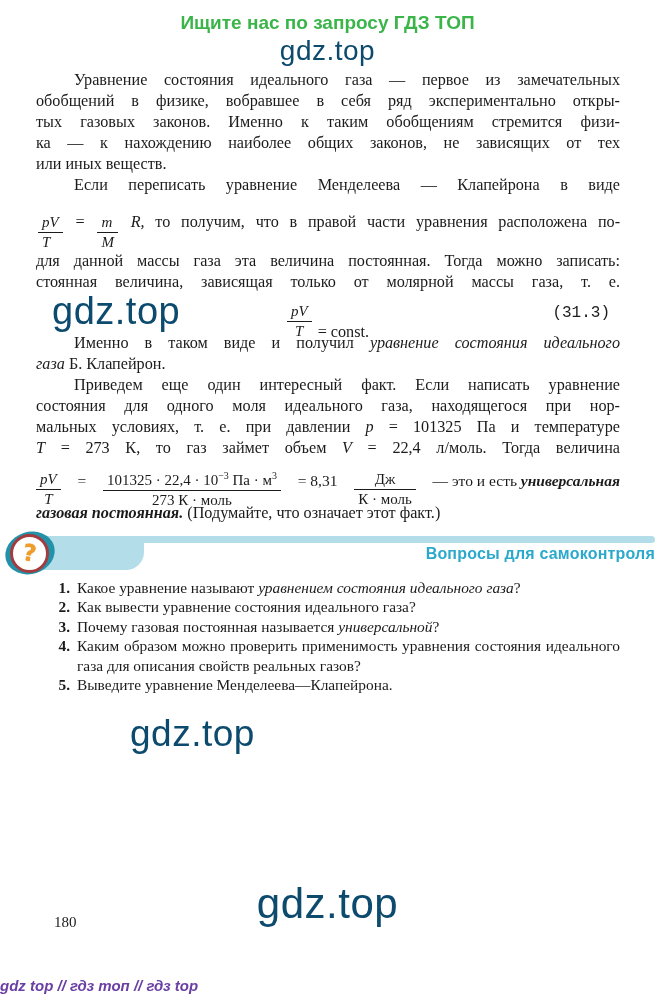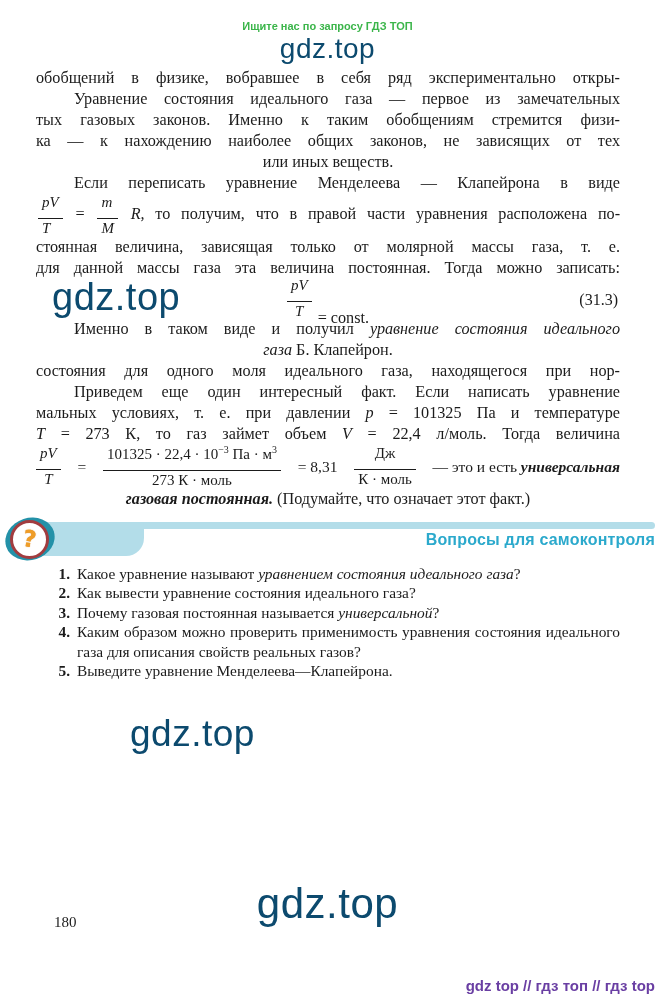--- a/index.html
+++ b/index.html
@@ -1,36 +1,36 @@
 <!DOCTYPE html>
 <html><head>
 <meta charset="utf-8">
 <style>
   html,body{margin:0;padding:0;}
   body{background:#e9e9e9;}
   .page{position:relative;width:655px;height:1000px;background:#ffffff;overflow:hidden;
         font-family:"Liberation Serif","DejaVu Serif",serif;color:#1b1b1b;}
-  .header-note{padding-top:20px;text-align:center;font-family:"Liberation Sans",sans-serif;
-        font-size:11px;font-weight:bold;color:#3bb54a;}
+  .header-note{padding-top:12px;text-align:center;font-family:"Liberation Sans",sans-serif;
+        font-size:19px;font-weight:bold;color:#3bb54a;}
   .wm{font-family:"Liberation Sans","DejaVu Sans",sans-serif;color:#0c4a6e;letter-spacing:.5px;}
   .wm-top{text-align:center;font-size:28px;line-height:30px;margin-top:2px;}
   .content{margin:4px 35px 0 36px;font-size:16.2px;line-height:21px;}
   .jl{text-align:justify;text-align-last:justify;}
-  .ln{text-align:center;}
+  .ln{text-align:left;}
   .ind{padding-left:38px;}
   .it{font-style:italic;}
   .bi{font-style:italic;font-weight:bold;}
   .mi{font-style:italic;}
   .frac{display:inline-block;vertical-align:middle;text-align:center;line-height:1.12;font-size:15px;}
-  .fnum{display:block;border-bottom:1.4px solid #1b1b1b;padding:0 4px 7px;}
+  .fnum{display:block;border-bottom:1.4px solid #1b1b1b;padding:0 4px 1px;margin-top:18px;}
   .fden{display:block;padding:1px 4px 0;}
   .fracline{line-height:40px;}
   .fracline .frac{margin:0 2px;}
   .eqrow{position:relative;height:40px;display:flex;align-items:center;justify-content:center;}
-  .eqrow .eqnum{position:absolute;right:2px;top:10px;font-size:16px;}
+  .eqrow .eqnum{position:absolute;right:10px;top:10px;font-size:16px;font-family:Liberation Mono, monospace;}
   .wm-eq{position:absolute;left:16px;top:-2px;font-size:38px;line-height:40px;}
   .bigeq{display:flex;align-items:center;justify-content:space-between;height:44px;font-size:15.5px;}
   .bigeq sup{font-size:10px;}
   .selfcheck{position:relative;height:40px;margin:10px 0 4px 12px;}
   .sc-thinbar{position:absolute;left:14px;right:0;top:2px;height:7px;background:#b3dde9;border-radius:4px;}
   .sc-tab{position:absolute;left:14px;top:2px;width:118px;height:34px;background:#b3dde9;
           border-radius:4px 4px 18px 4px;}
   .sc-teal{position:absolute;left:-7px;top:-2px;width:50px;height:42px;background:#2391a8;
           border-radius:50%;transform:rotate(-18deg);}
   .sc-circle{position:absolute;left:-2px;top:0;width:33px;height:33px;background:#ffffff;
@@ -39,71 +39,71 @@
           transform:rotate(9deg);text-shadow:0 0 1px #d27d12;}
   .sc-title{position:absolute;left:0;right:0;top:11px;text-align:right;z-index:1;
           font-family:"Liberation Sans",sans-serif;font-weight:bold;font-size:16px;color:#2ba9cc;letter-spacing:.2px;}
   .questions{margin:2px 35px 0 50px;font-size:15.4px;line-height:19.5px;}
   .q{display:flex;}
   .qnum{font-weight:bold;width:20px;text-align:right;margin-right:7px;flex:none;}
   .qtext{flex:1;text-align:justify;}
   .wm-mid{position:absolute;left:130px;top:714px;font-size:37px;line-height:40px;}
   .wm-bottom{position:absolute;left:0;right:0;top:882px;text-align:center;font-size:42px;line-height:44px;}
   .pagenum{position:absolute;left:54px;top:914px;font-size:15px;}
-  .footer-links{position:absolute;left:0;right:0;top:977px;text-align:right;
-          font-family:"Liberation Sans",sans-serif;font-size:15px;font-weight:bold;color:#6a3fa3;}
+  .footer-links{position:absolute;left:0;right:0;top:977px;text-align:left;
+          font-family:"Liberation Sans",sans-serif;font-size:15px;font-weight:bold;color:#6a3fa3;font-style:italic;}
 </style>
 </head>
 <body>
 
 <div class="page">
 
   <div class="header-note">Ищите нас по запросу ГДЗ ТОП</div>
   <div class="wm wm-top">gdz.top</div>
 
   <div class="content">
 
     <div>
+      <div class="jl ind">Уравнение состояния идеального газа — первое из замечательных</div>
       <div class="jl">обобщений в физике, вобравшее в себя ряд экспериментально откры-</div>
-      <div class="jl ind">Уравнение состояния идеального газа — первое из замечательных</div>
       <div class="jl">тых газовых законов. Именно к таким обобщениям стремится физи-</div>
       <div class="jl">ка — к нахождению наиболее общих законов, не зависящих от тех</div>
       <div class="ln">или иных веществ.</div>
     </div>
 
     <div>
       <div class="jl ind">Если переписать уравнение Менделеева — Клапейрона в виде</div>
       <div class="jl fracline">
         <span class="frac mi"><span class="fnum">pV</span><span class="fden">T</span></span>
         <span>=</span>
         <span class="frac mi"><span class="fnum">m</span><span class="fden">M</span></span>
         <span class="mi">R,</span><span> то получим, что в правой части уравнения расположена по-</span>
       </div>
+      <div class="jl">для данной массы газа эта величина постоянная. Тогда можно записать:</div>
       <div class="jl">стоянная величина, зависящая только от молярной массы газа, т. е.</div>
-      <div class="jl">для данной массы газа эта величина постоянная. Тогда можно записать:</div>
     </div>
 
     <div class="eqrow">
       <span class="wm wm-eq">gdz.top</span>
       <span class="frac mi">
           <span class="fnum">pV</span>
           <span class="fden">T</span>
         </span>
       <span style="margin-left:6px;margin-top:40px;">= const.</span>
       <span class="eqnum">(31.3)</span>
     </div>
 
     <div>
       <div class="jl ind"><span>Именно в таком виде и получил </span><span class="it">уравнение состояния идеального</span></div>
       <div class="ln"><span class="it">газа</span><span> Б. Клапейрон.</span></div>
     </div>
 
     <div>
+      <div class="jl ind">Приведем еще один интересный факт. Если написать уравнение</div>
       <div class="jl">состояния для одного моля идеального газа, находящегося при нор-</div>
-      <div class="jl ind">Приведем еще один интересный факт. Если написать уравнение</div>
       <div class="jl"><span>мальных условиях, т. е. при давлении </span><span class="mi">p</span><span> = 101325 Па и температуре</span></div>
       <div class="jl"><span class="mi">T</span><span> = 273 К, то газ займет объем </span><span class="mi">V</span><span> = 22,4 л/моль. Тогда величина</span></div>
     </div>
 
     <div class="bigeq">
       <span class="frac mi">
           <span class="fnum">pV</span>
           <span class="fden">T</span>
         </span>
       <span>=</span>

